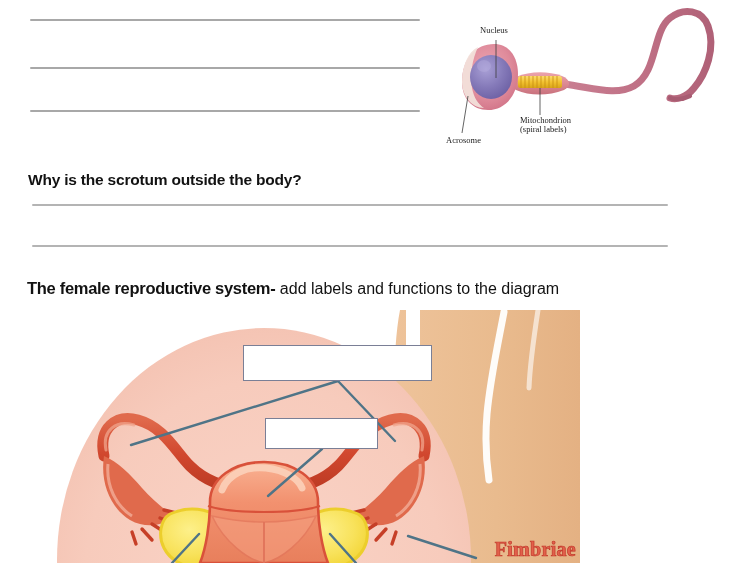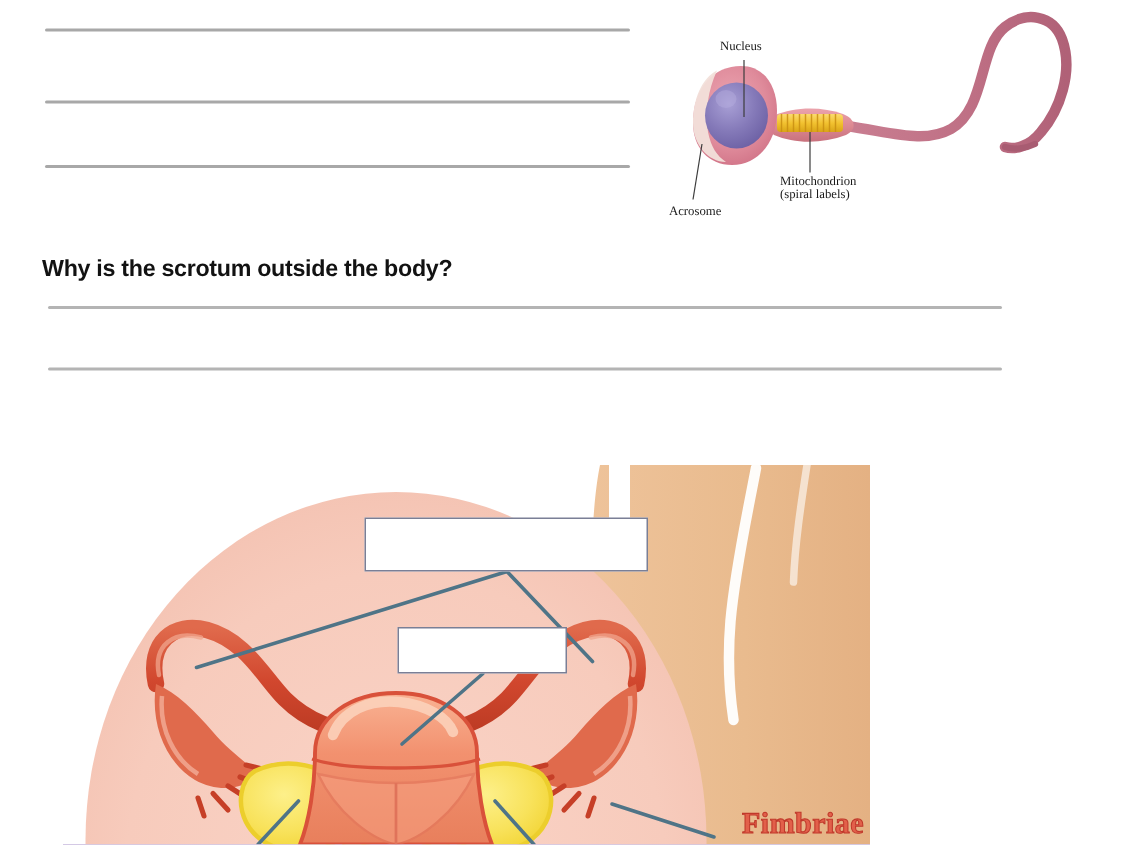--- a/index.html
+++ b/index.html
@@ -69,21 +69,21 @@
   }
 
   
   #female-figure {
     position: absolute;
     left: 42px;
     top: 310px;
     width: 538px;
     height: 253px;
     overflow: hidden;
-    background: #4c1d95;
+    background: #0f172a;
   }
   #female-figure svg { display: block; }
   .fimbriae-label {
     position: absolute;
     right: 4px;
     bottom: 2px;
     font-family: "Liberation Serif", serif;
     font-weight: bold;
     font-size: 20px;
     color: #e2604a;
@@ -179,20 +179,23 @@
     <div class="sperm-label" style="left:2px; top:136px;">Acrosome</div>
     <div class="sperm-label" style="left:76px; top:116px; white-space:pre;">Mitochondrion
 (spiral labels)</div>
   </div>
 
   <div class="q-heading" style="left:28px; top:143px;margin-top:28px;">Why is the scrotum outside the body?</div>
 
   <div class="rule thin" style="left:32px; top:204px; width:636px;"></div>
   <div class="rule thin" style="left:32px; top:245px; width:636px;"></div>
 
+  <div class="section-heading" style="left:27px; top:279px;">
+    <span class="bold">The female reproductive system-</span><span class="light"> add labels and functions to the diagram</span>
+  </div>
 
   <div id="female-figure">
     <svg width="538" height="253" viewBox="0 0 538 253" xmlns="http://www.w3.org/2000/svg">
       <defs>
         <radialGradient id="pelvisGrad" cx="50%" cy="55%" r="62%">
           <stop offset="0%" stop-color="#fad4c7"></stop>
           <stop offset="70%" stop-color="#f7cbbc"></stop>
           <stop offset="100%" stop-color="#f3c0af"></stop>
         </radialGradient>
         <linearGradient id="legGrad" x1="0" y1="0" x2="1" y2="0">

